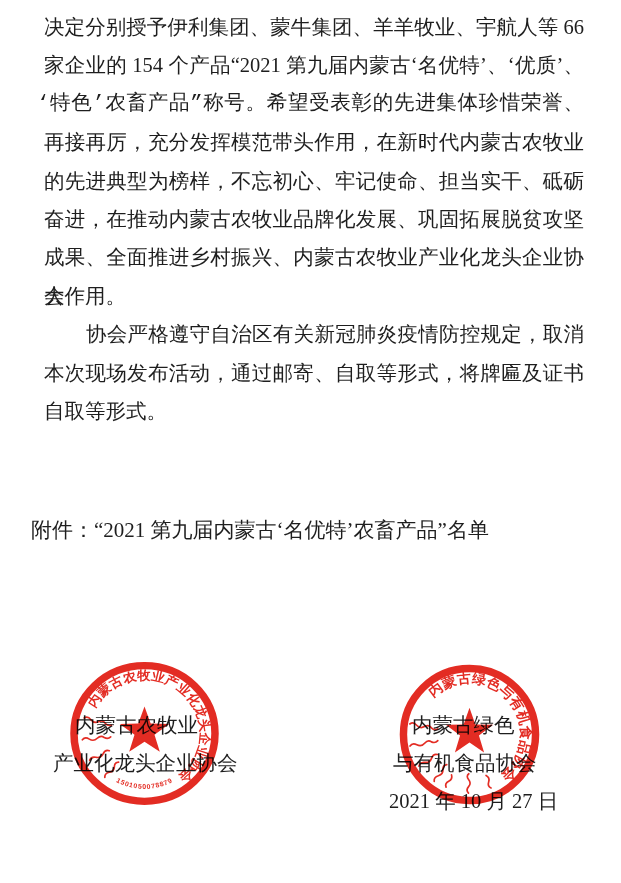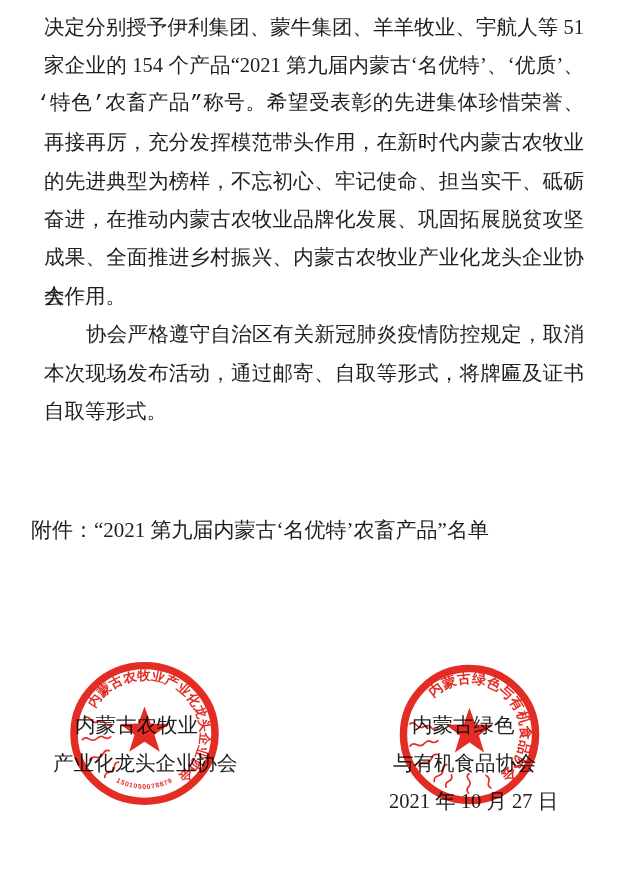--- a/index.html
+++ b/index.html
@@ -77,21 +77,21 @@
     letter-spacing: 0.7px;
     font-family: "Liberation Sans", sans-serif;
   }
 </style>
 </head>
 <body>
 
 <div class="page">
 
   <div class="body-text">
-    <div class="line jl">决定分别授予伊利集团、蒙牛集团、羊羊牧业、宇航人等 51</div>
+    <div class="line jl">决定分别授予伊利集团、蒙牛集团、羊羊牧业、宇航人等 66</div>
     <div class="line jl">家企业的 154 个产品“2021 第九届内蒙古‘名优特’、‘优质’、</div>
     <div class="line jl hang">‘特色’农畜产品”称号。希望受表彰的先进集体珍惜荣誉、</div>
     <div class="line jl">再接再厉，充分发挥模范带头作用，在新时代内蒙古农牧业</div>
     <div class="line jl">的先进典型为榜样，不忘初心、牢记使命、担当实干、砥砺</div>
     <div class="line jl">奋进，在推动内蒙古农牧业品牌化发展、巩固拓展脱贫攻坚</div>
     <div class="line jl">成果、全面推进乡村振兴、内蒙古农牧业产业化龙头企业协会</div>
     <div class="line">大作用。</div>
     <div class="line jl indent">协会严格遵守自治区有关新冠肺炎疫情防控规定，取消</div>
     <div class="line jl">本次现场发布活动，通过邮寄、自取等形式，将牌匾及证书</div>
     <div class="line">自取等形式。</div>

